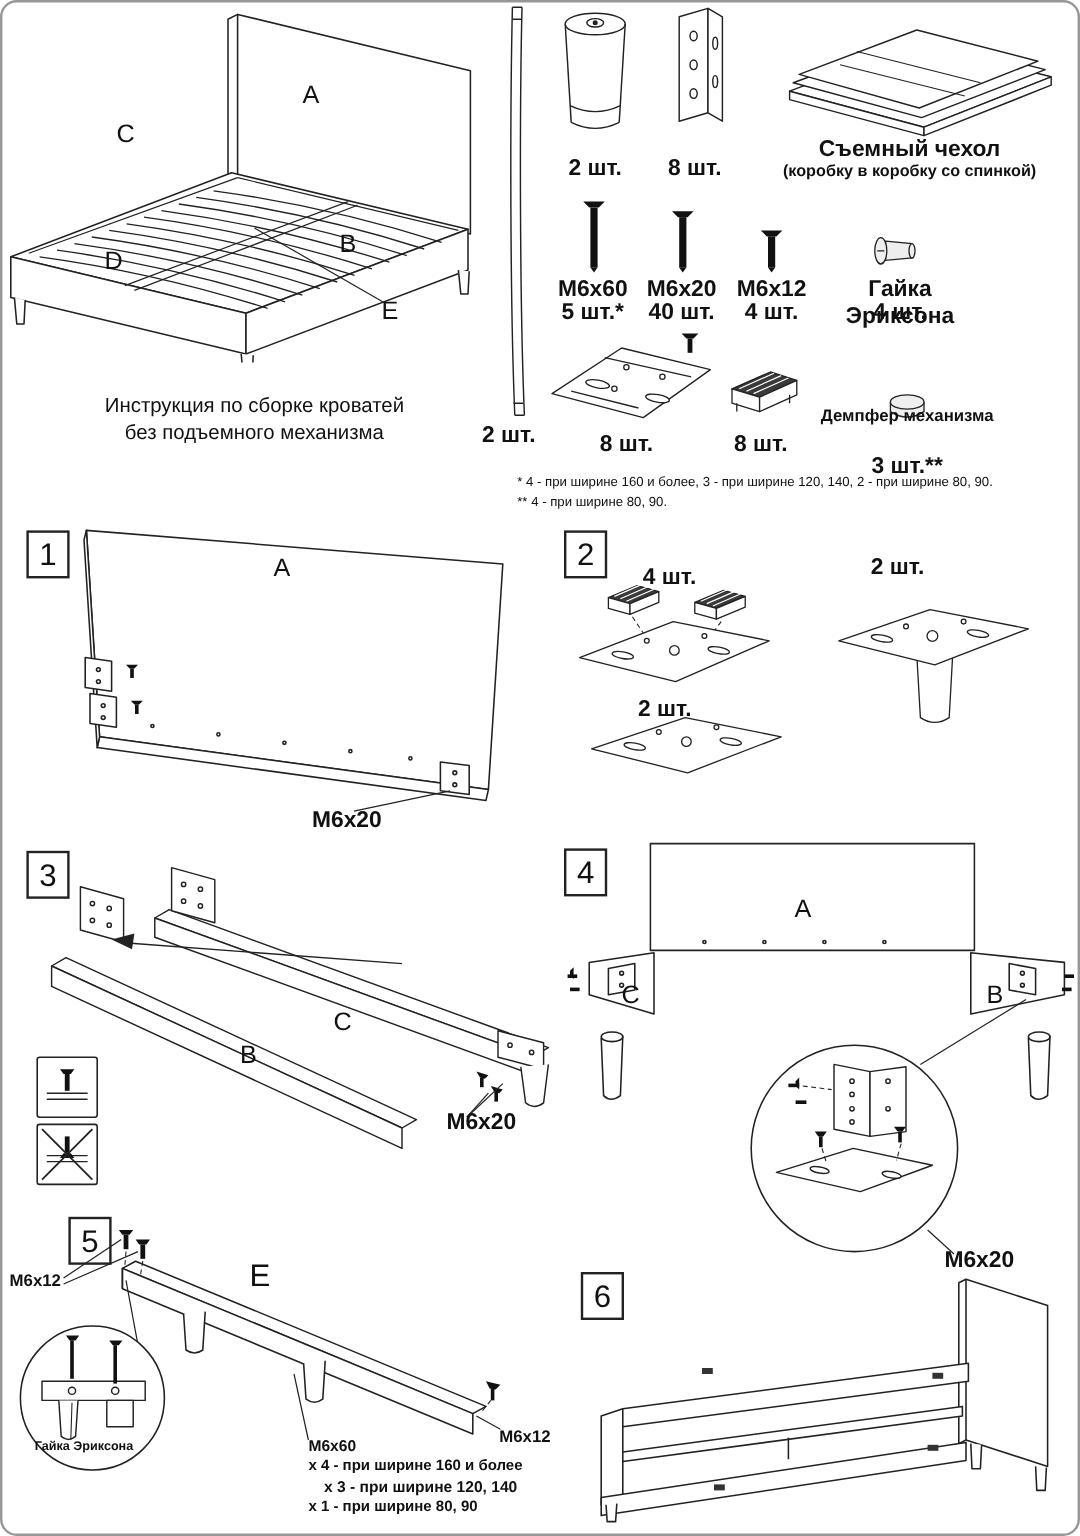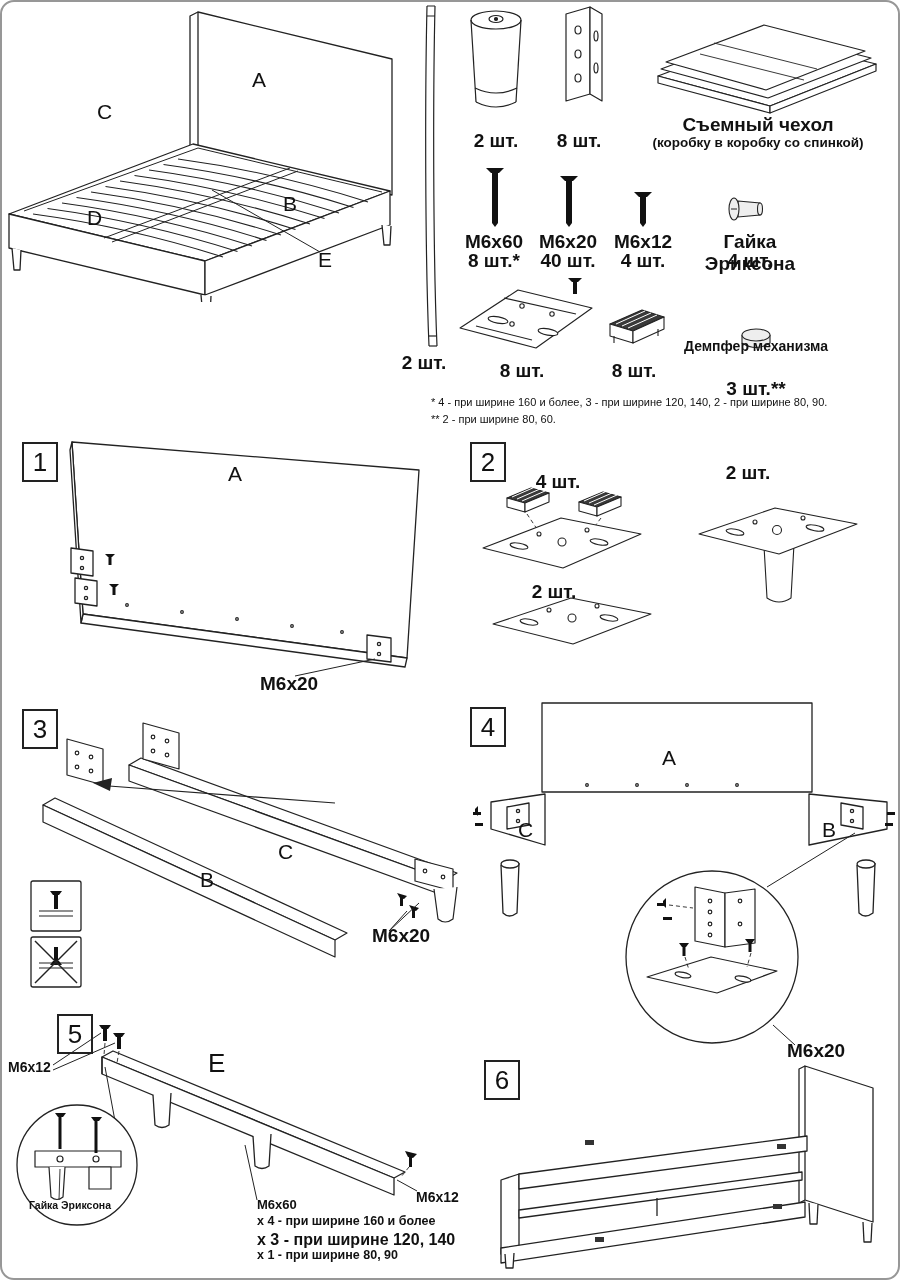--- a/index.html
+++ b/index.html
@@ -51,20 +51,22 @@
     </g>
     <line x1="318" y1="250" x2="210" y2="188" stroke="#222" stroke-width="1"></line>
   </svg>
 
   <div class="lbl letter" style="left:250px;top:66px">A</div>
   <div class="lbl letter" style="left:95px;top:98px">C</div>
   <div class="lbl letter" style="left:85px;top:204px">D</div>
   <div class="lbl letter" style="left:281px;top:190px">B</div>
   <div class="lbl letter" style="left:316px;top:246px">E</div>
 
+  <div class="lbl c" style="left:35px;top:326px;width:350px;font-size:17px">Инструкция по сборке кроватей</div>
+  <div class="lbl c" style="left:35px;top:349px;width:350px;font-size:17px">без подъемного механизма</div>
 
   <svg class="ill" style="left:414px;top:0" width="28" height="348" viewBox="0 0 28 348">
     <g fill="none" stroke="#222" stroke-width="1.2">
       <path d="M11,4 C 9,90 9,250 13,344"></path>
       <path d="M19,4 C 17,90 17,250 21,344"></path>
       <line x1="11" y1="4" x2="19" y2="4"></line>
       <line x1="13" y1="344" x2="21" y2="344"></line>
       <line x1="11" y1="14" x2="19" y2="14"></line>
       <line x1="12" y1="334" x2="20" y2="334"></line>
     </g>
@@ -135,21 +137,21 @@
   <svg class="ill" style="left:724px;top:194px" width="46" height="26" viewBox="0 0 46 26">
     <g fill="#eee" stroke="#222" stroke-width="1.1">
       <path d="M12,5 L34,7 L34,19 L12,21 Z"></path>
       <ellipse cx="34" cy="13" rx="2.5" ry="6"></ellipse>
       <ellipse cx="8" cy="13" rx="5" ry="11"></ellipse>
       <line x1="5" y1="13" x2="11" y2="13" stroke="#222"></line>
     </g>
   </svg>
 
   <div class="lbl b c" style="left:458px;top:229px;width:68px">M6x60</div>
-  <div class="lbl b c" style="left:458px;top:248px;width:68px">8 шт.*</div>
+  <div class="lbl b c" style="left:458px;top:248px;width:68px">5 шт.*</div>
   <div class="lbl b c" style="left:533px;top:229px;width:66px">M6x20</div>
   <div class="lbl b c" style="left:533px;top:248px;width:66px">40 шт.</div>
   <div class="lbl b c" style="left:609px;top:229px;width:64px">M6x12</div>
   <div class="lbl b c" style="left:609px;top:248px;width:64px">4 шт.</div>
   <div class="lbl b c" style="left:688px;top:229px;width:120px">Гайка Эриксона</div>
   <div class="lbl b c" style="left:688px;top:248px;width:120px">4 шт.</div>
 
   <svg class="ill" style="left:454px;top:274px" width="142" height="82" viewBox="0 0 142 82">
     <g fill="#111">
         <polygon points="112,2 126,2 122,6 116,6"></polygon>
@@ -180,21 +182,21 @@
   <div class="lbl b c" style="left:600px;top:358px;width:64px">8 шт.</div>
 
   <svg class="ill" style="left:736px;top:324px" width="36" height="28" viewBox="0 0 36 28">
     <path d="M4,9 L4,17 Q18,26 32,17 L32,9" fill="#eee" stroke="#222" stroke-width="1.1"></path>
     <ellipse cx="18" cy="9" rx="14" ry="6" fill="#eee" stroke="#222" stroke-width="1.1"></ellipse>
   </svg>
   <div class="lbl b c" style="left:674px;top:336px;width:160px;font-size:14px">Демпфер механизма</div>
   <div class="lbl b c" style="left:674px;top:376px;width:160px">3 шт.**</div>
 
   <div class="lbl fn" style="left:412px;top:394px">* 4 - при ширине 160 и более, 3 - при ширине 120, 140, 2 - при ширине 80, 90.</div>
-  <div class="lbl fn" style="left:412px;top:411px">** 2 - при ширине 80, 60.</div>
+  <div class="lbl fn" style="left:412px;top:411px">** 4 - при ширине 80, 90.</div>
 
   <div class="stepbox" style="left:20px;top:440px">1</div>
   <svg class="ill" style="left:15px;top:428px" width="445" height="250" viewBox="0 0 445 250">
     <g fill="#fff" stroke="#222" stroke-width="1.3" stroke-linejoin="round">
       <polygon points="55,12 402,40 390,228 66,184"></polygon>
       <polygon points="66,184 64,193 388,237 390,228"></polygon>
       <polygon points="55,12 53,20 64,193 66,184"></polygon>
       <polygon points="54,118 76,121 76,146 54,143"></polygon>
       <circle cx="65" cy="128" r="1.6"></circle>
         <circle cx="65" cy="138" r="1.6"></circle>
@@ -434,21 +436,21 @@
       <polygon points="84,112 95,112 92,116 87,116"></polygon>
         <rect x="87.5" y="116" width="3" height="32"></rect>
     </g>
     <line x1="52" y1="195" x2="53" y2="164" stroke="#222" stroke-width="0.9"></line>
   </svg>
   <div class="lbl b" style="left:6px;top:1057px;font-size:14px">M6x12</div>
   <div class="lbl" style="left:206px;top:1046px;font-size:26px">E</div>
   <div class="lbl b" style="left:27px;top:1197px;font-size:10.5px">Гайка Эриксона</div>
   <div class="lbl b" style="left:255px;top:1195px;font-size:13px">M6x60</div>
   <div class="lbl b" style="left:255px;top:1212px;font-size:12.5px">x 4 - при ширине 160 и более</div>
-  <div class="lbl b" style="left:255px;top:1229px;font-size:16px">x 3 - при ширине 120, 140</div>
+  <div class="lbl b" style="left:268px;top:1229px;font-size:13px">x 3 - при ширине 120, 140</div>
   <div class="lbl b" style="left:255px;top:1246px;font-size:12.5px">x 1 - при ширине 80, 90</div>
   <div class="lbl b" style="left:414px;top:1187px;font-size:14px">M6x12</div>
 
   <div class="stepbox" style="left:482px;top:1058px">6</div>
   <svg class="ill" style="left:475px;top:1050px" width="420" height="228" viewBox="0 0 420 228">
     <g fill="#fff" stroke="#222" stroke-width="1.3" stroke-linejoin="round">
       <polygon points="328,14 396,36 396,170 328,148"></polygon>
       <polyline fill="none" points="328,14 322,17 322,151 328,148"></polyline>
       <polygon points="24,128 42,122 42,196 24,202"></polygon>
       <polygon points="42,122 330,84 330,99 42,137"></polygon>

